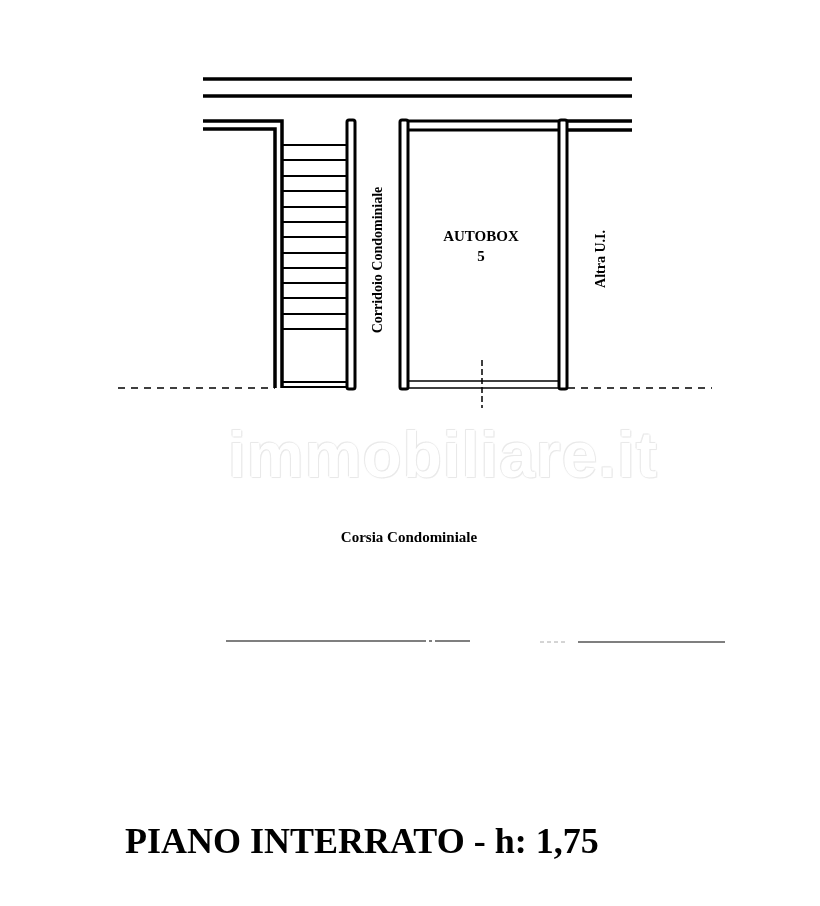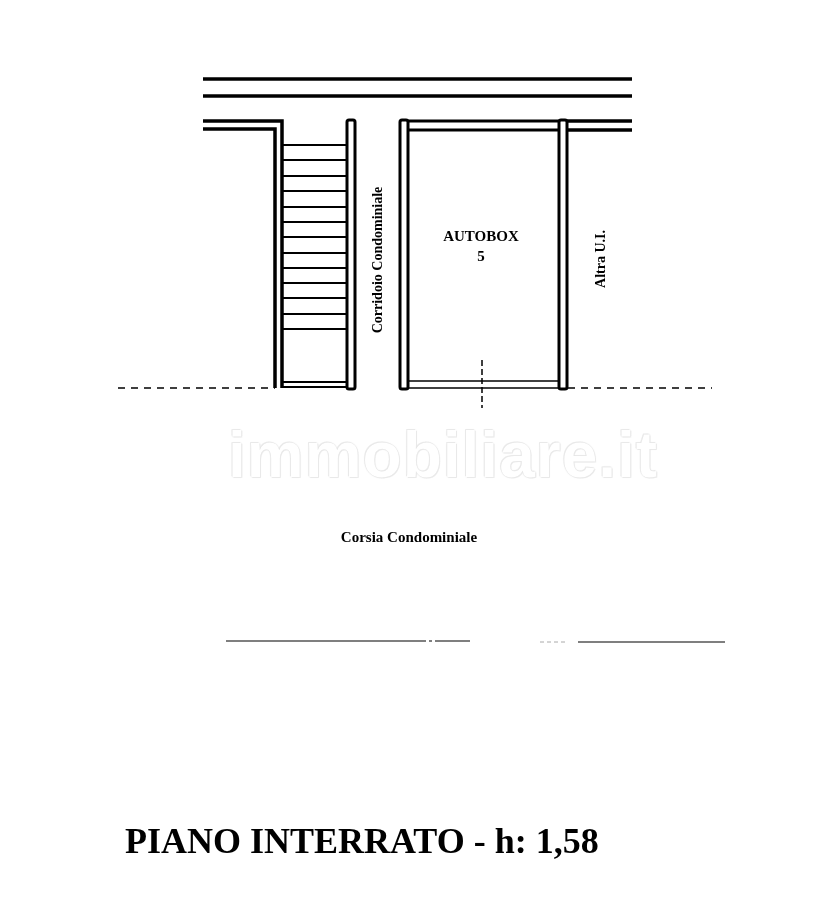--- a/index.html
+++ b/index.html
@@ -81,13 +81,13 @@
 <div class="watermark">immobiliare.it</div>
 
 <div class="lbl autobox">
   <div>AUTOBOX</div>
   <div>5</div>
 </div>
 
 <div class="lbl corridoio">Corridoio Condominiale</div>
 <div class="lbl altra">Altra U.I.</div>
 <div class="lbl corsia">Corsia Condominiale</div>
-<div class="lbl title">PIANO INTERRATO - h: 1,58</div>
+<div class="lbl title">PIANO INTERRATO - h: 1,75</div>
 
 </body></html>

